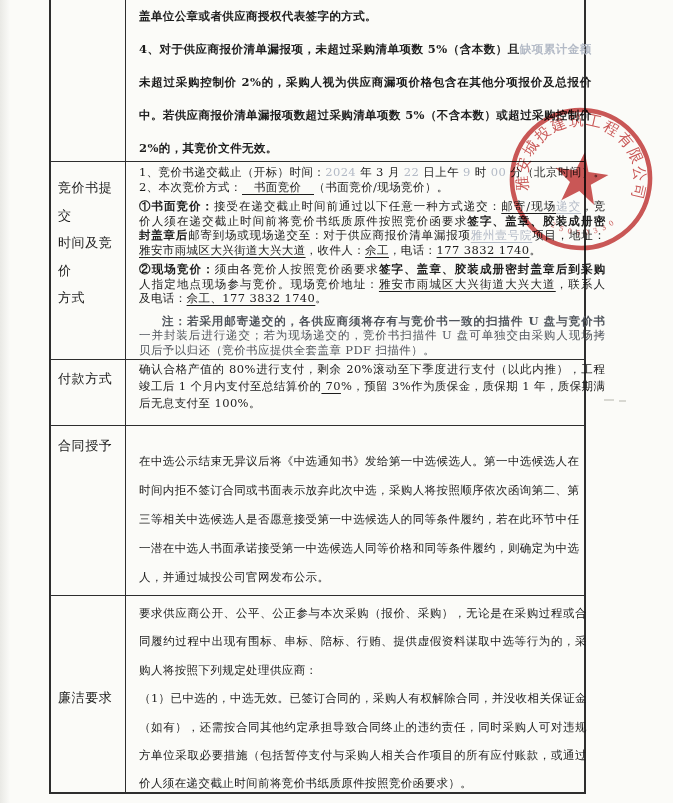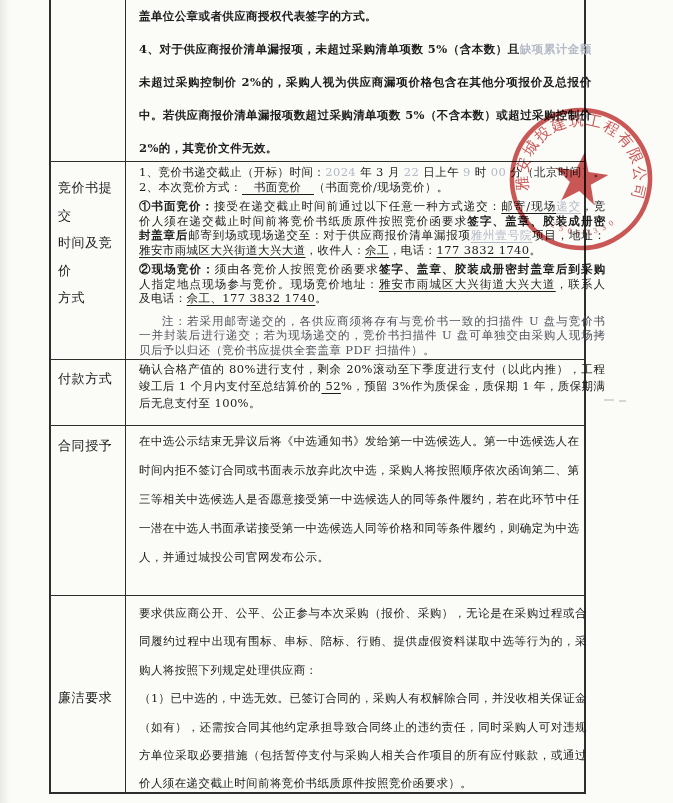--- a/index.html
+++ b/index.html
@@ -42,31 +42,31 @@
   .r3 .hdr{padding-top:12px;line-height:16px;}
   .r4 .hdr{padding-top:94px;line-height:16px;}
   .content{
     flex:1;box-sizing:border-box;
     padding:0 5px 0 13px;
     font-size:11.5px;letter-spacing:0.4px;
   }
   .r0 .content{--lh:33px;padding-top:2px;font-weight:bold;}
   .r1 .content{--lh:14.5px;padding-top:3px;}
   .r2 .content{--lh:16.8px;padding-top:1px;}
-  .r3 .content{--lh:29px;padding-top:1px;}
+  .r3 .content{--lh:29px;padding-top:1px;margin-top:20px;}
   .r4 .content{--lh:28.4px;padding-top:3px;}
   .line{
     line-height:var(--lh);height:var(--lh);
     text-align:justify;text-align-last:justify;
     white-space:nowrap;
   }
   .line.end{text-align-last:left;}
   .line.ind{text-indent:23px;}
   .line.mt{margin-top:5px;}
-  .line.mt2{margin-top:8px;}
+  .line.mt2{margin-top:8px;font-weight:bold;}
   .b{font-weight:bold;}
   .u{text-decoration:underline;text-underline-offset:2.5px;text-decoration-thickness:1px;}
   .ub{border-bottom:1.2px solid currentColor;padding:0 12px;}
   .f{color:var(--faded);}
   .g{color:var(--note);}
   .stamp{
     position:absolute;left:506px;top:104px;width:150px;height:150px;
     color:#c43a3a;opacity:0.85;mix-blend-mode:multiply;
     transform:rotate(8deg);
   }
@@ -108,21 +108,21 @@
         <div class="line end"><span>及电话：</span><span class="u">佘工、177 3832 1740</span><span>。</span></div>
         <div class="line ind mt2"><span class="g">注：若采用邮寄递交的，各供应商须将存有与竞价书一致的扫描件 U 盘与竞价书</span></div>
         <div class="line"><span class="g">一并封装后进行递交；若为现场递交的，竞价书扫描件 U 盘可单独交由采购人现场拷</span></div>
         <div class="line end"><span class="g">贝后予以归还（竞价书应提供全套盖章 PDF 扫描件）。</span></div>
       </div>
     </section>
     <section class="row r2">
       <div class="hdr">付款方式</div>
       <div class="content">
         <div class="line"><span>确认合格产值的 80%进行支付，剩余 20%滚动至下季度进行支付（以此内推），工程</span></div>
-        <div class="line"><span>竣工后 1 个月内支付至总结算价的</span><span class="u"> 52</span><span>%，预留 3%作为质保金，质保期 1 年，质保期满</span></div>
+        <div class="line"><span>竣工后 1 个月内支付至总结算价的</span><span class="u"> 70</span><span>%，预留 3%作为质保金，质保期 1 年，质保期满</span></div>
         <div class="line end"><span>后无息支付至 100%。</span></div>
       </div>
     </section>
     <section class="row r3">
       <div class="hdr">合同授予</div>
       <div class="content">
         <div class="line"><span>在中选公示结束无异议后将《中选通知书》发给第一中选候选人。第一中选候选人在</span></div>
         <div class="line"><span>时间内拒不签订合同或书面表示放弃此次中选，采购人将按照顺序依次函询第二、第</span></div>
         <div class="line"><span>三等相关中选候选人是否愿意接受第一中选候选人的同等条件履约，若在此环节中任</span></div>
         <div class="line"><span>一潜在中选人书面承诺接受第一中选候选人同等价格和同等条件履约，则确定为中选</span></div>

